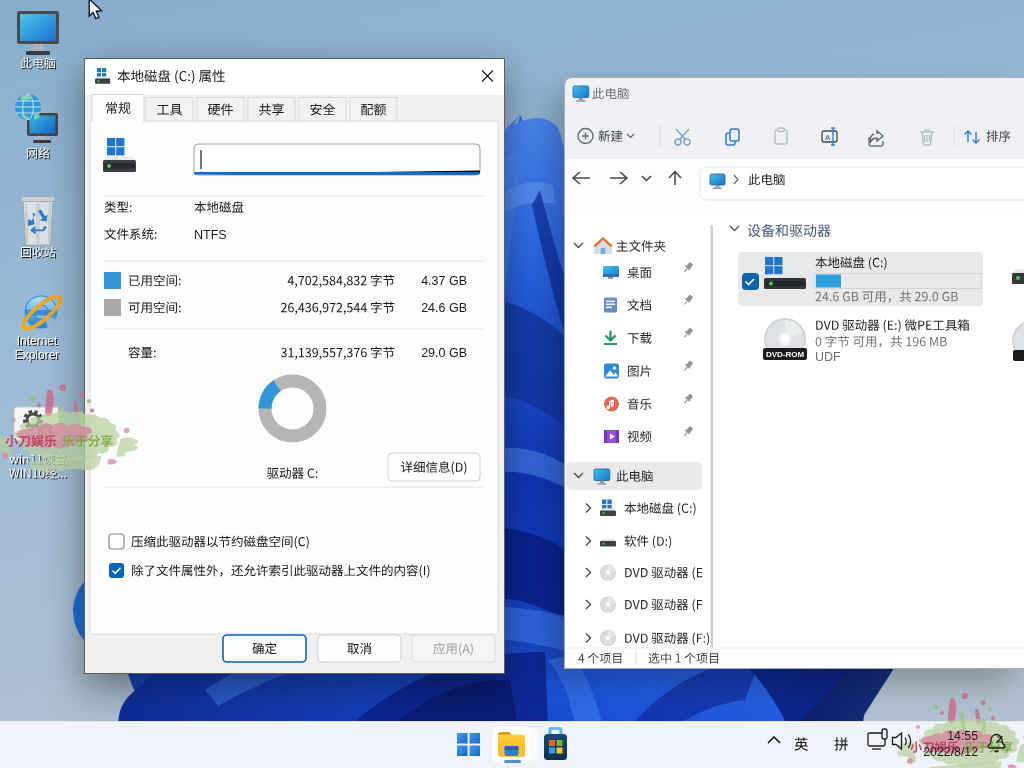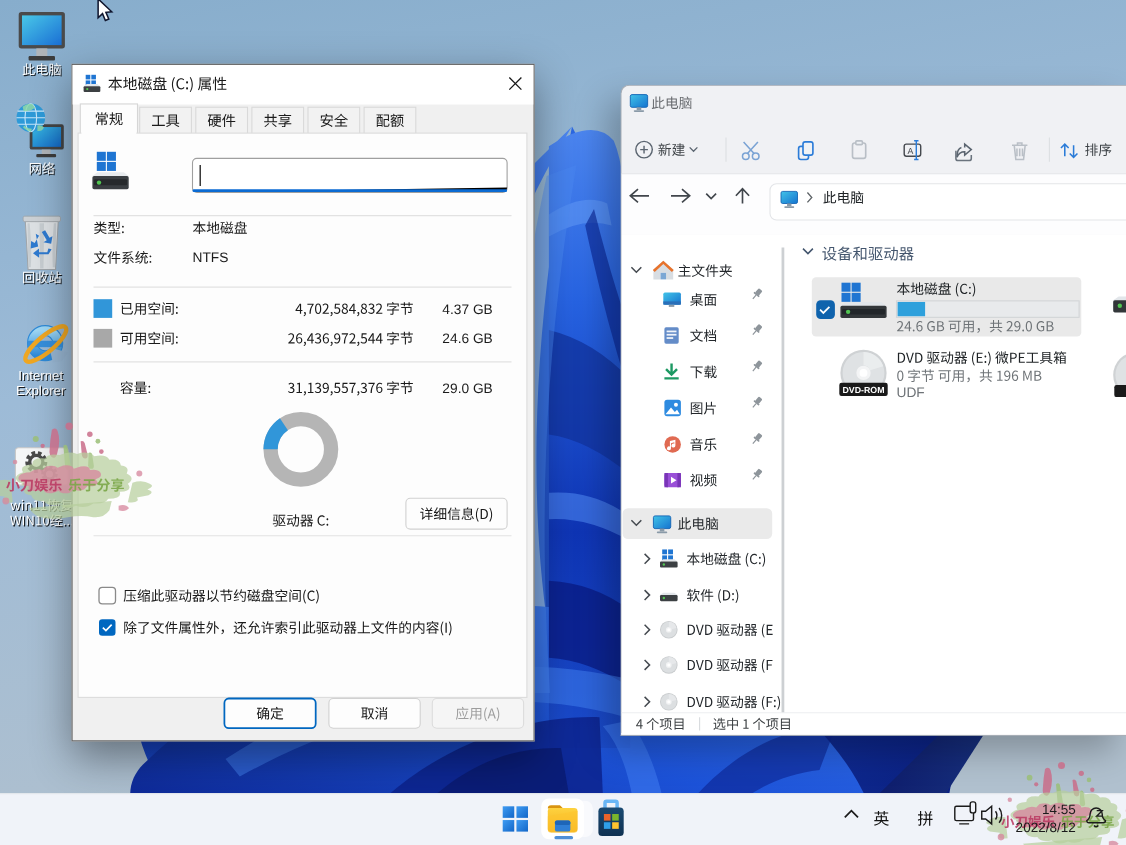--- a/index.html
+++ b/index.html
@@ -427,21 +427,21 @@
           <circle cx="469" cy="264" r="19" fill="#dfe2e4"></circle>
           <circle cx="469" cy="264" r="6.5" fill="#f3f4f5"></circle>
           <rect x="449" y="273" width="18" height="11" rx="2" fill="#1a1a1a"></rect>
         </g>
         <line x1="0" y1="571" x2="461" y2="571" stroke="#eceef0"></line>
         <use href="#g_e_items" transform="translate(14.0 585.6) scale(0.012000 -0.012000)" fill="#3c4043"></use>
         <line x1="72" y1="575" x2="72" y2="587" stroke="#d8dbde"></line>
         <use href="#g_e_sel" transform="translate(84.0 585.6) scale(0.012000 -0.012000)" fill="#3c4043"></use>
       </svg>
     </div>
-<div class="abs" style="left:65px;top:58px;width:421px;height:616px;box-sizing:border-box;z-index:20;background:#f0f0f0;border:1px solid #5f5f5f;box-shadow:0 14px 36px rgba(0,0,0,.42);">
+<div class="abs" style="left:84px;top:58px;width:421px;height:616px;box-sizing:border-box;z-index:20;background:#f0f0f0;border:1px solid #5f5f5f;box-shadow:0 14px 36px rgba(0,0,0,.42);">
 <svg width="419" height="614" viewBox="1 1 419 614" style="position:absolute;left:0;top:0">
 <rect x="0" y="0" width="420" height="37" fill="#ffffff"></rect>
         <g transform="translate(11 10) scale(0.95)">
           <g fill="#1f75d2">
             <rect x="2" y="0" width="4.4" height="4.4"></rect>
             <rect x="7.4" y="0" width="4.4" height="4.4"></rect>
             <rect x="2" y="5.4" width="4.4" height="4.4"></rect>
             <rect x="7.4" y="5.4" width="4.4" height="4.4"></rect>
           </g>
           <path d="M0 11 l3-2.2 h10 l3 2.2 Z" fill="#e2e6ea"></path>

